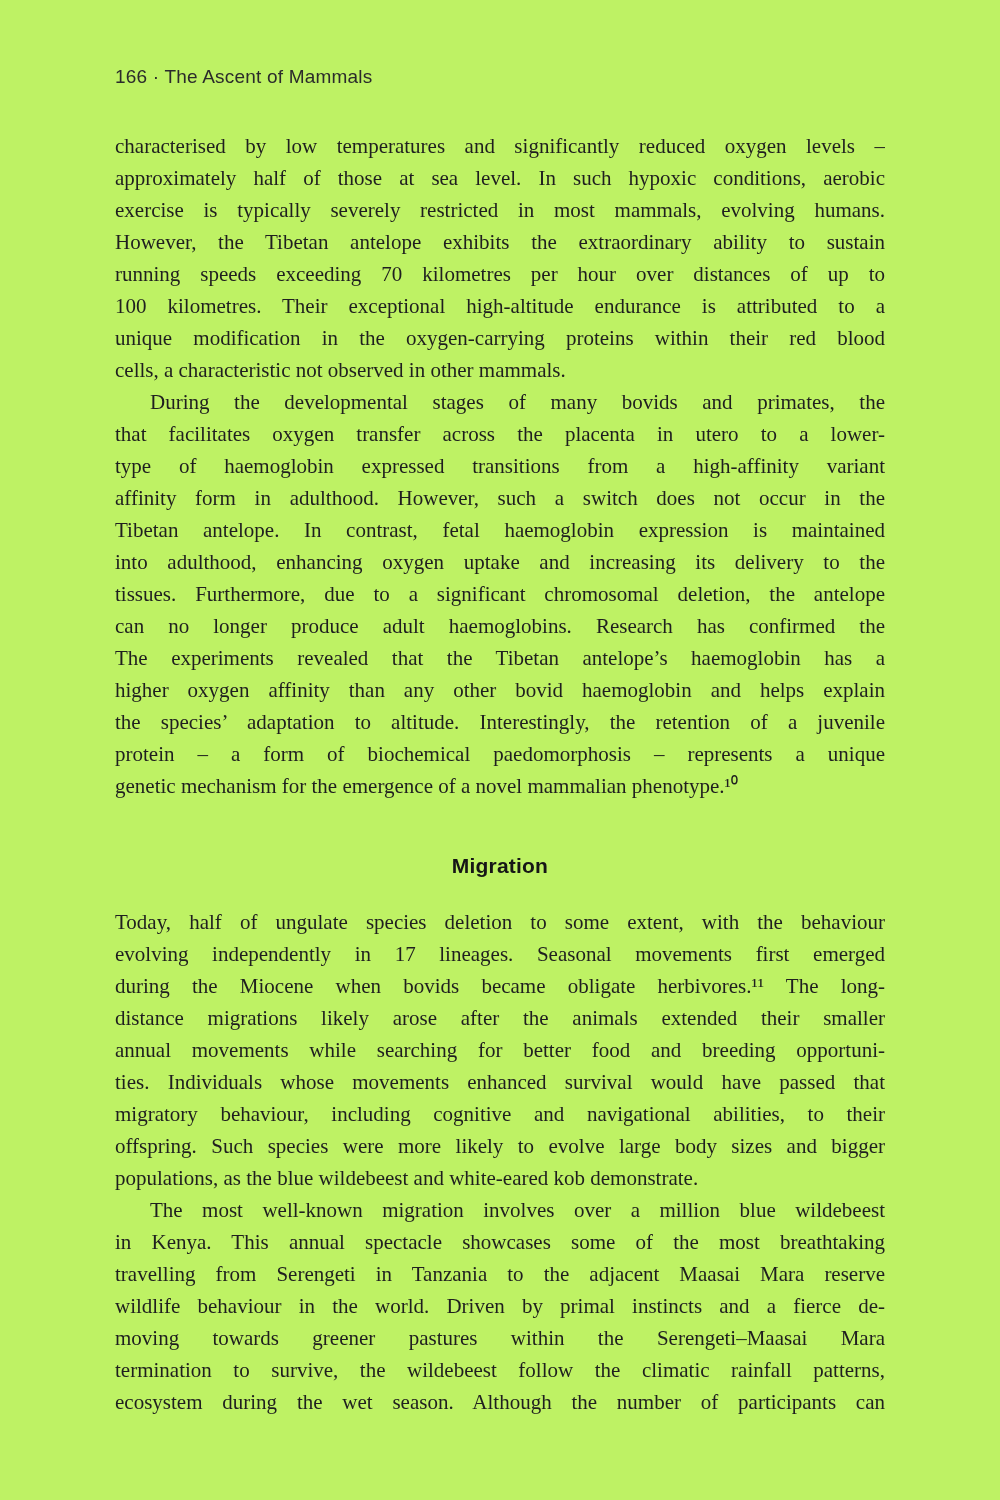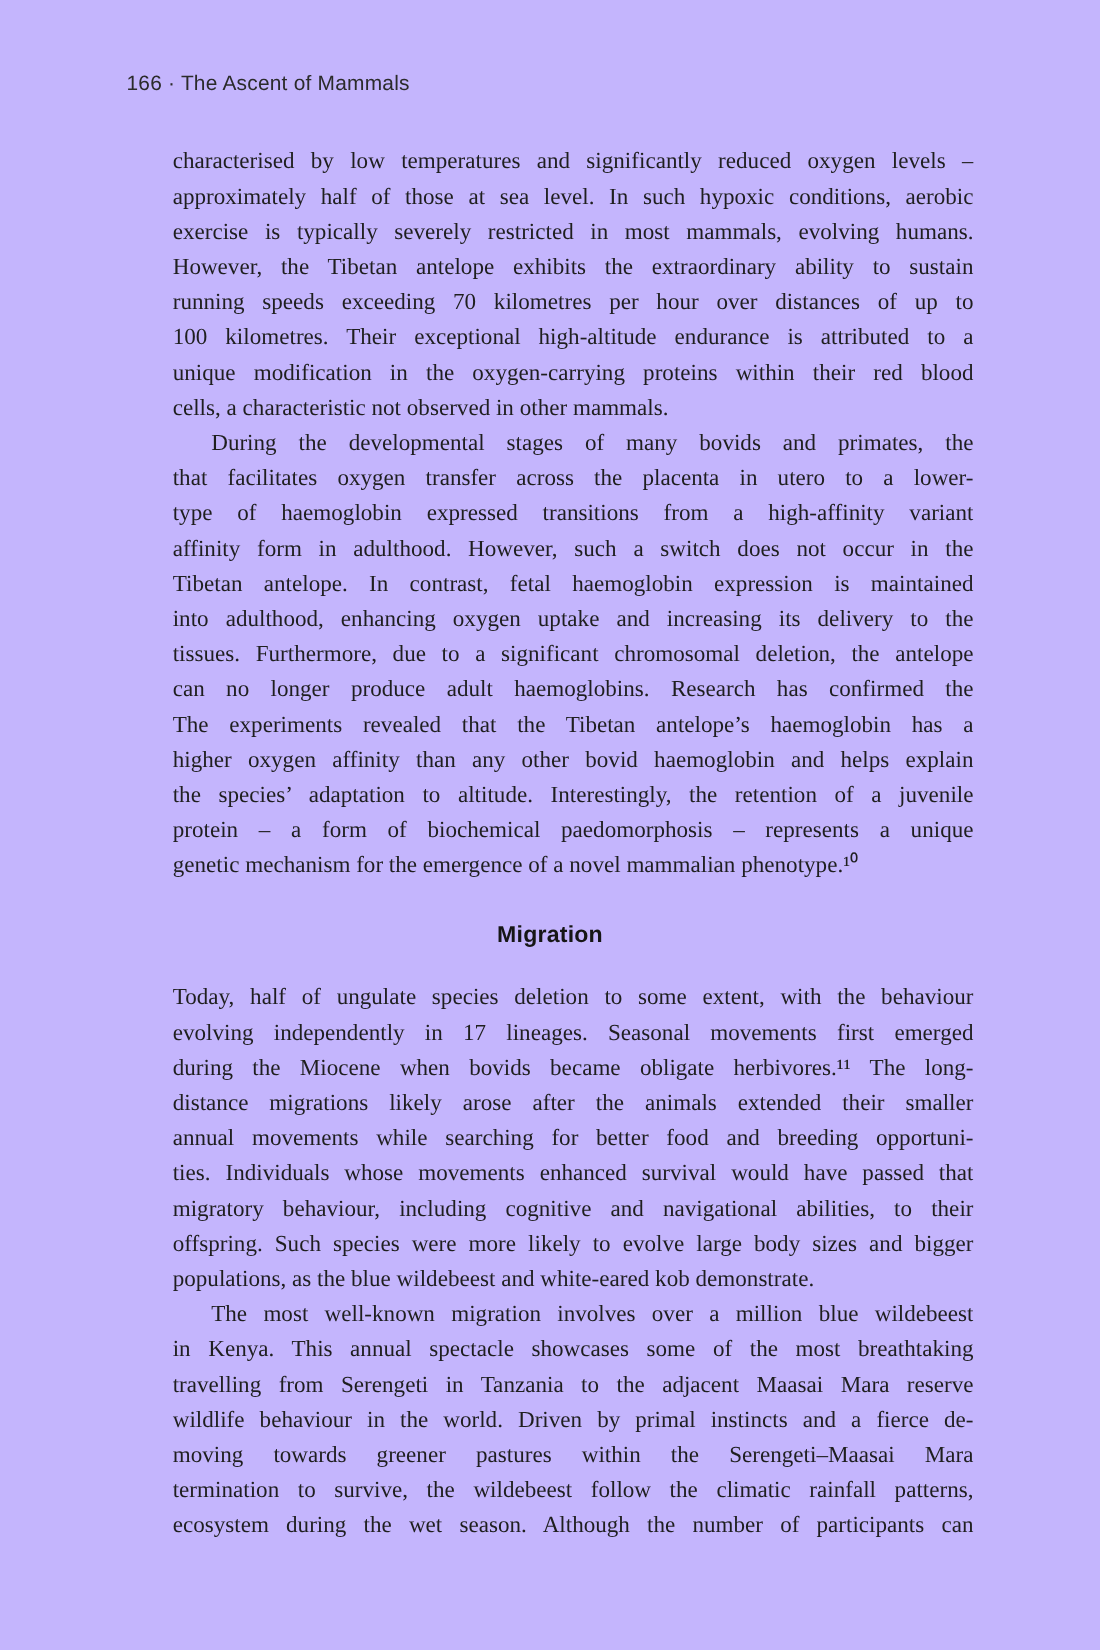--- a/index.html
+++ b/index.html
@@ -5,21 +5,21 @@
   html, body { margin: 0; padding: 0; }
   body {
     width: 1000px;
     height: 1500px;
     background: #f6f6f4;
     font-family: "Liberation Serif", serif;
   }
   .page {
     width: 1000px;
     height: 1500px;
-    background: #c4b5fd;
+    background: #bef264;
     box-sizing: border-box;
     padding: 66px 115px 0 115px;
     overflow: hidden;
   }
   .running-header {
     font-family: "Liberation Sans", sans-serif;
     font-size: 19px;
     line-height: 22px;
     color: #2b2b2b;
     letter-spacing: 0.2px;
@@ -30,36 +30,35 @@
     color: #1f1f1f;
   }
   .line {
     font-size: 21px;
     line-height: 32px;
     height: 32px;
     text-align: justify;
     text-align-last: justify;
     white-space: normal;
     overflow: hidden;
-    margin-left: 42px;
   }
   .line.last {
     text-align-last: left;
   }
   .line.ind {
     text-indent: 35px;
   }
   .section-heading {
     font-family: "Liberation Sans", sans-serif;
     font-weight: bold;
     font-size: 21px;
     line-height: 28px;
     color: #161616;
     text-align: center;
-    margin-top: 34px;
+    margin-top: 50px;
     margin-bottom: 26px;
     letter-spacing: 0.2px;
   }
 </style>
 </head>
 <body>
 
 <div class="page">
 
   <div class="running-header">166 · The Ascent of Mammals</div>

